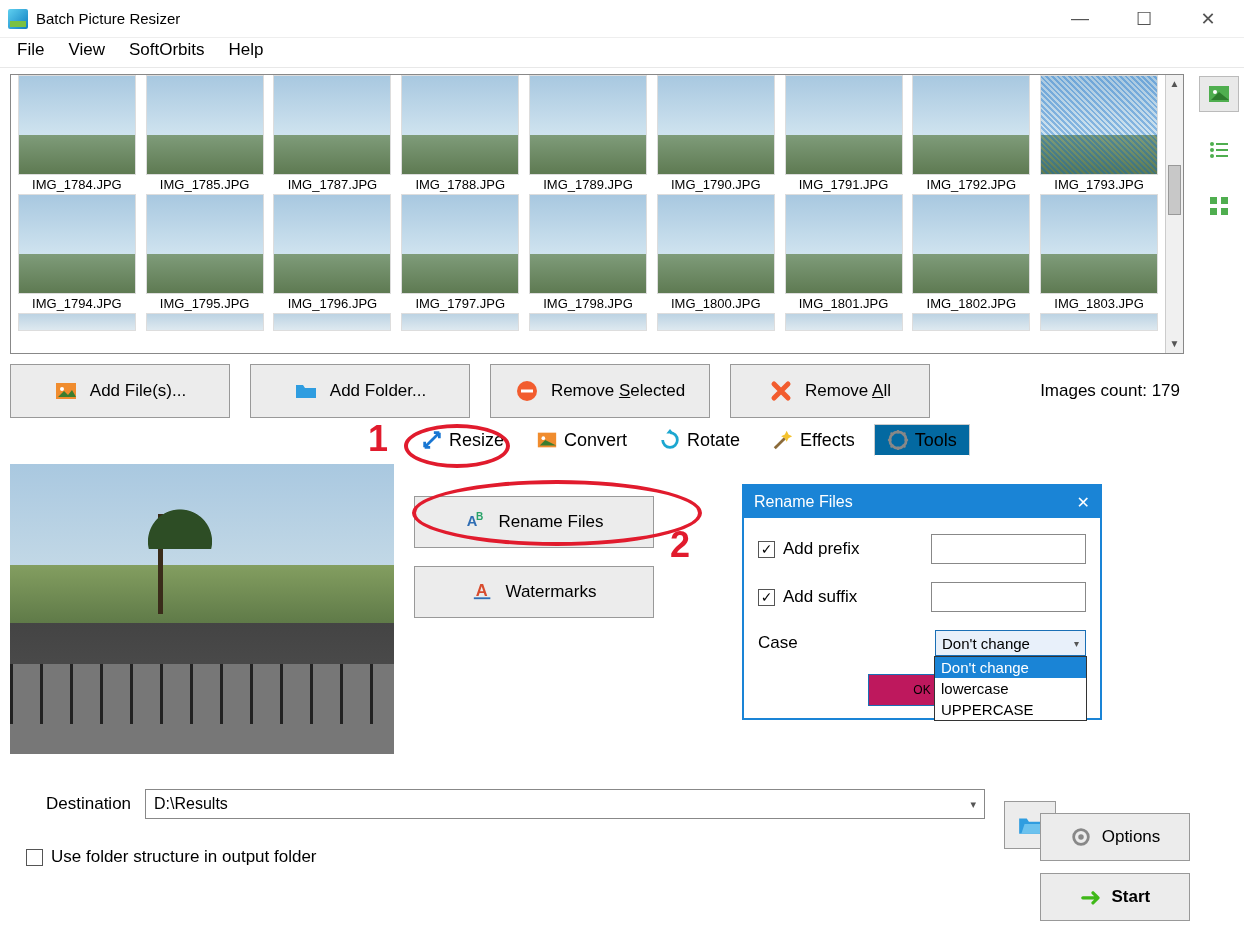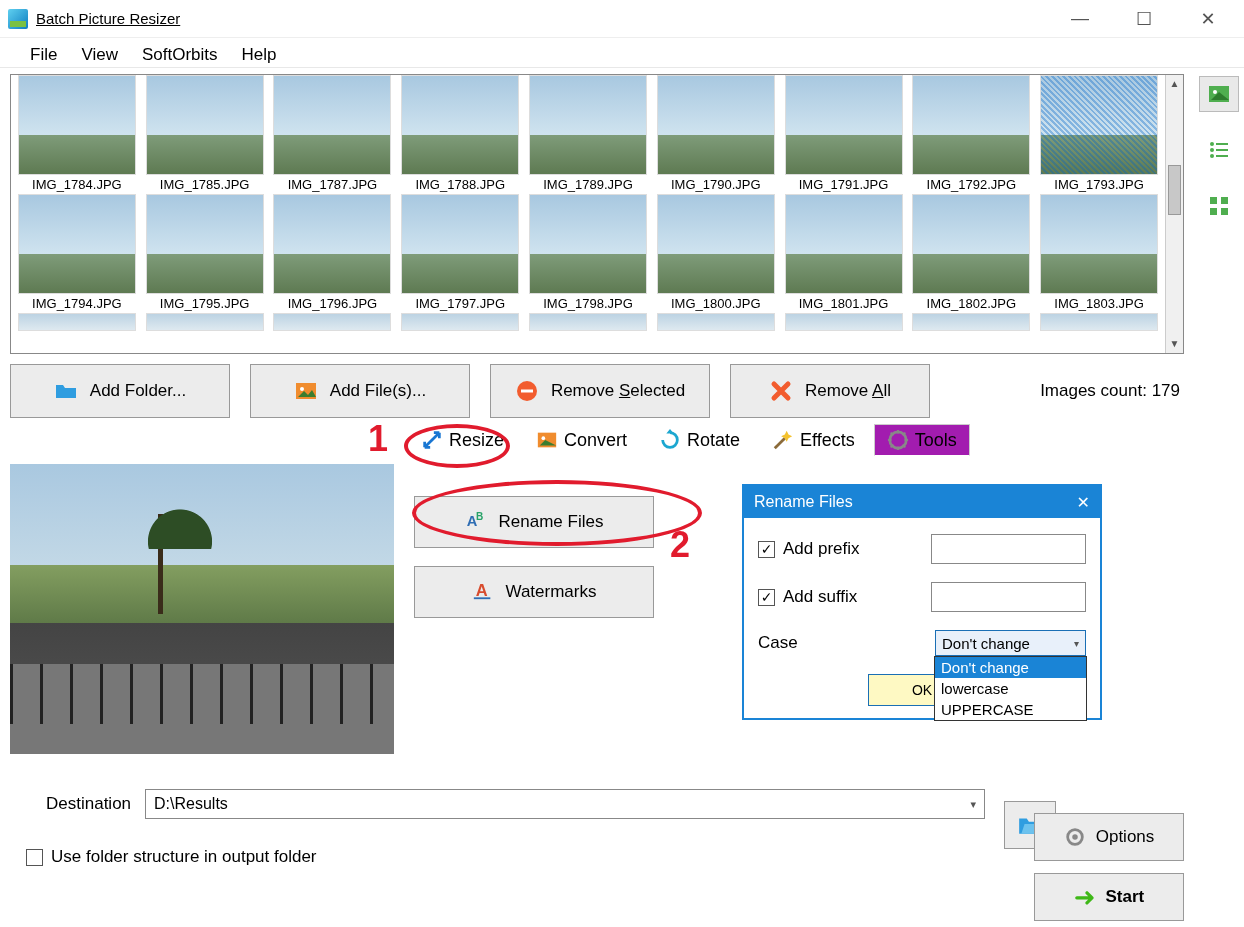--- a/index.html
+++ b/index.html
@@ -14,37 +14,37 @@
     position: relative;
   }
   .titlebar {
     height: 38px;
     display: flex;
     align-items: center;
     padding: 0 8px;
     border-bottom: 1px solid #eee;
     justify-content: space-between;
   }
-  .titlebar .left { display: flex; align-items: center; gap: 8px; text-decoration: underline; }
+  .titlebar .left { display: flex; align-items: center; gap: 8px; }
   .app-icon {
     width: 20px; height: 20px;
     background: linear-gradient(135deg,#5fd0f0,#0e7dc0);
     border-radius: 2px;
     position: relative;
   }
   .app-icon::after{
     content:"";position:absolute;bottom:2px;left:2px;right:2px;height:6px;
     background:#7ac142;
   }
   .title-text { font-size: 15px; color: #000; }
   .win-controls { display:flex; gap: 24px; padding-right: 8px;}
   .win-btn { width: 40px; text-align:center; font-size: 18px; color: #555; cursor:pointer;}
   .menubar {
-    height: 30px; display:flex; align-items:flex-end; gap: 4px;
-    padding: 0 20px; font-size: 17px; color:#000;
+    height: 30px; display:flex; align-items:flex-start; gap: 4px;
+    padding: 0 7px; font-size: 17px; color:#000;
     border-bottom: 1px solid #e8e8e8;
   }
   .menu-item { padding: 2px 10px; cursor:pointer;}
 
   .main-area {
     display:flex;
     height: calc(100% - 68px);
   }
   .content {
     flex: 1;
@@ -120,21 +120,21 @@
     margin-top: 6px;
     display:flex; align-items:center; gap: 6px;
     margin-left: 398px;
     position:relative;
   }
   .tab {
     display:flex; align-items:center; gap:6px;
     padding: 4px 12px; font-size:18px; cursor:pointer;
     border:1px solid transparent;
   }
-  .tab.active{ background:#a21caf; border:1px solid #ccc; border-bottom-color:#fff;}
+  .tab.active{ background:#0369a1; border:1px solid #ccc; border-bottom-color:#fff;}
   .tab .ico{width:22px;height:22px;}
 
   .mid-row{
     display:flex; gap:20px; margin-top:8px;
   }
   .preview {
     width: 384px; height: 290px;
     border:0;
     background:#fdfdfd;
     position:relative;
@@ -178,22 +178,22 @@
   }
   .select-display .caret{font-size:10px;color:#555;}
   .dropdown{
     position:absolute;left:-1px;top:26px;width:calc(100% + 2px);
     border:1px solid #333;background:#fff;z-index:10;
   }
   .dropdown .opt{padding:2px 6px;font-size:15px;}
   .dropdown .opt.sel{background:#1a84d6;color:#fff;}
   .ok-btn{
     display:block;margin:8px auto 0;
-    width:108px;height:32px;border:1px solid #1a6fb5;background:#fef9c3;
-    font-size:14px;
+    width:108px;height:32px;border:1px solid #1a6fb5;background:#be185d;
+    font-size:12px;
   }
 
   .annot{position:absolute;border:4px solid #e11b2d;border-radius:50%;pointer-events:none;}
   .annot-num{position:absolute;color:#e11b2d;font-size:36px;font-weight:bold;pointer-events:none;}
 
   .dest-row{
     margin-top:16px;
     display:flex;align-items:center;gap:14px;
   }
   .dest-label{font-size:17px;padding-left:36px;}
@@ -210,21 +210,21 @@
   .opt-btn,.start-btn{
     width:150px;height:48px;border:1px solid #999;background:#ececec;
     display:flex;align-items:center;justify-content:center;gap:10px;
     font-size:17px;
   }
   .start-btn .arrow{color:#3fb818;font-size:26px;}
   .chk-row{display:flex;align-items:center;gap:8px;margin-top:28px;padding-left:16px;font-size:17px;}
   .chk{width:17px;height:17px;border:1px solid #555;display:inline-block;}
   .chk.checked::after{content:"✓";display:block;font-size:14px;line-height:14px;text-align:center;color:#000;}
 
-  .bottom-right{position:absolute;right:10px;bottom:6px;display:flex;flex-direction:column;gap:12px;align-items:flex-end;}
+  .bottom-right{position:absolute;right:4px;bottom:6px;display:flex;flex-direction:column;gap:12px;align-items:flex-end;}
   .bottom-left{position:absolute;left:10px;bottom:60px;width:980px;}
 </style>
 </head>
 <body>
 
 <div class="titlebar">
   <div class="left">
     <span class="app-icon"></span>
     <span class="title-text">Batch Picture Resizer</span>
   </div>
@@ -404,34 +404,34 @@
         <div class="arrow" style="top:0">▲</div>
         <div class="scroll-thumb"></div>
         <div class="arrow" style="bottom:0">▼</div>
       </div>
     </div>
 
     <div class="action-btns">
       <div class="abtn">
         <span class="ico">
           <svg viewBox="0 0 24 24">
-              <path d="M2 6h7l2 3h11v10H2z" fill="#2f9de0"></path>
-            </svg>
-        </span>
-        <span>Add Folder...</span>
-      </div>
-      <div class="abtn">
-        <span class="ico">
-          <svg viewBox="0 0 24 24">
               <rect x="2" y="4" width="20" height="16" fill="#f08c2e"></rect>
               <circle cx="8" cy="10" r="2" fill="#fff"></circle>
               <path d="M4 18 L10 12 L14 16 L18 11 L22 18 Z" fill="#3b7d2f"></path>
             </svg>
         </span>
         <span>Add File(s)...</span>
+      </div>
+      <div class="abtn">
+        <span class="ico">
+          <svg viewBox="0 0 24 24">
+              <path d="M2 6h7l2 3h11v10H2z" fill="#2f9de0"></path>
+            </svg>
+        </span>
+        <span>Add Folder...</span>
       </div>
       <div class="abtn">
         <span class="ico">
           <svg viewBox="0 0 24 24">
               <circle cx="12" cy="12" r="10" fill="#f25c2e"></circle>
               <rect x="6" y="10.5" width="12" height="3" fill="#fff"></rect>
             </svg>
         </span>
         <span>
           <span>Remove </span><span class="underline-char">S</span><span>elected</span>

